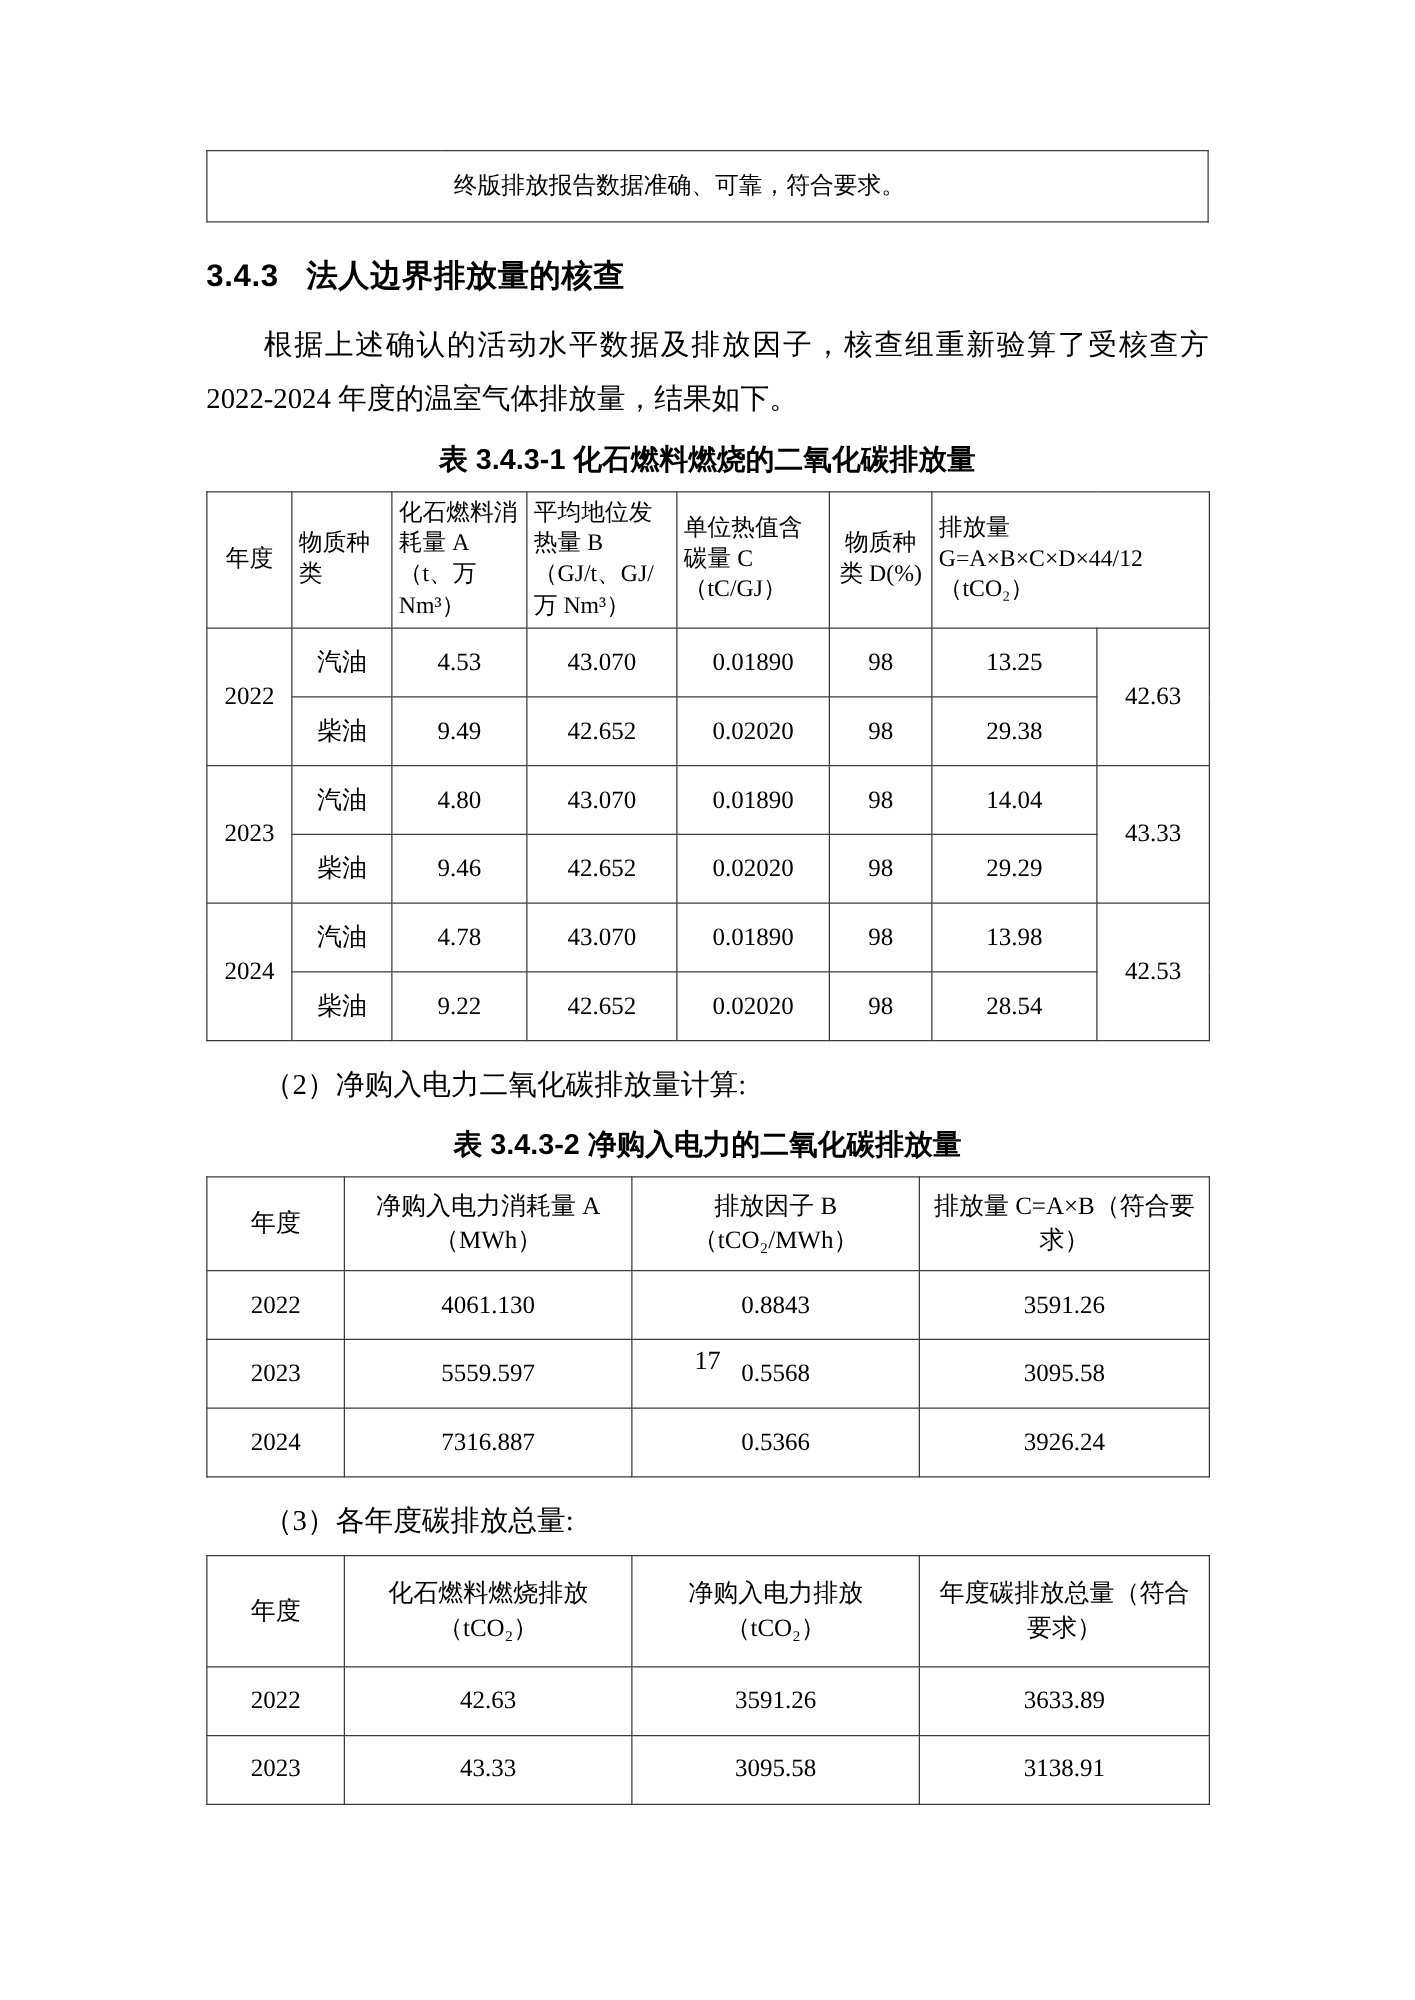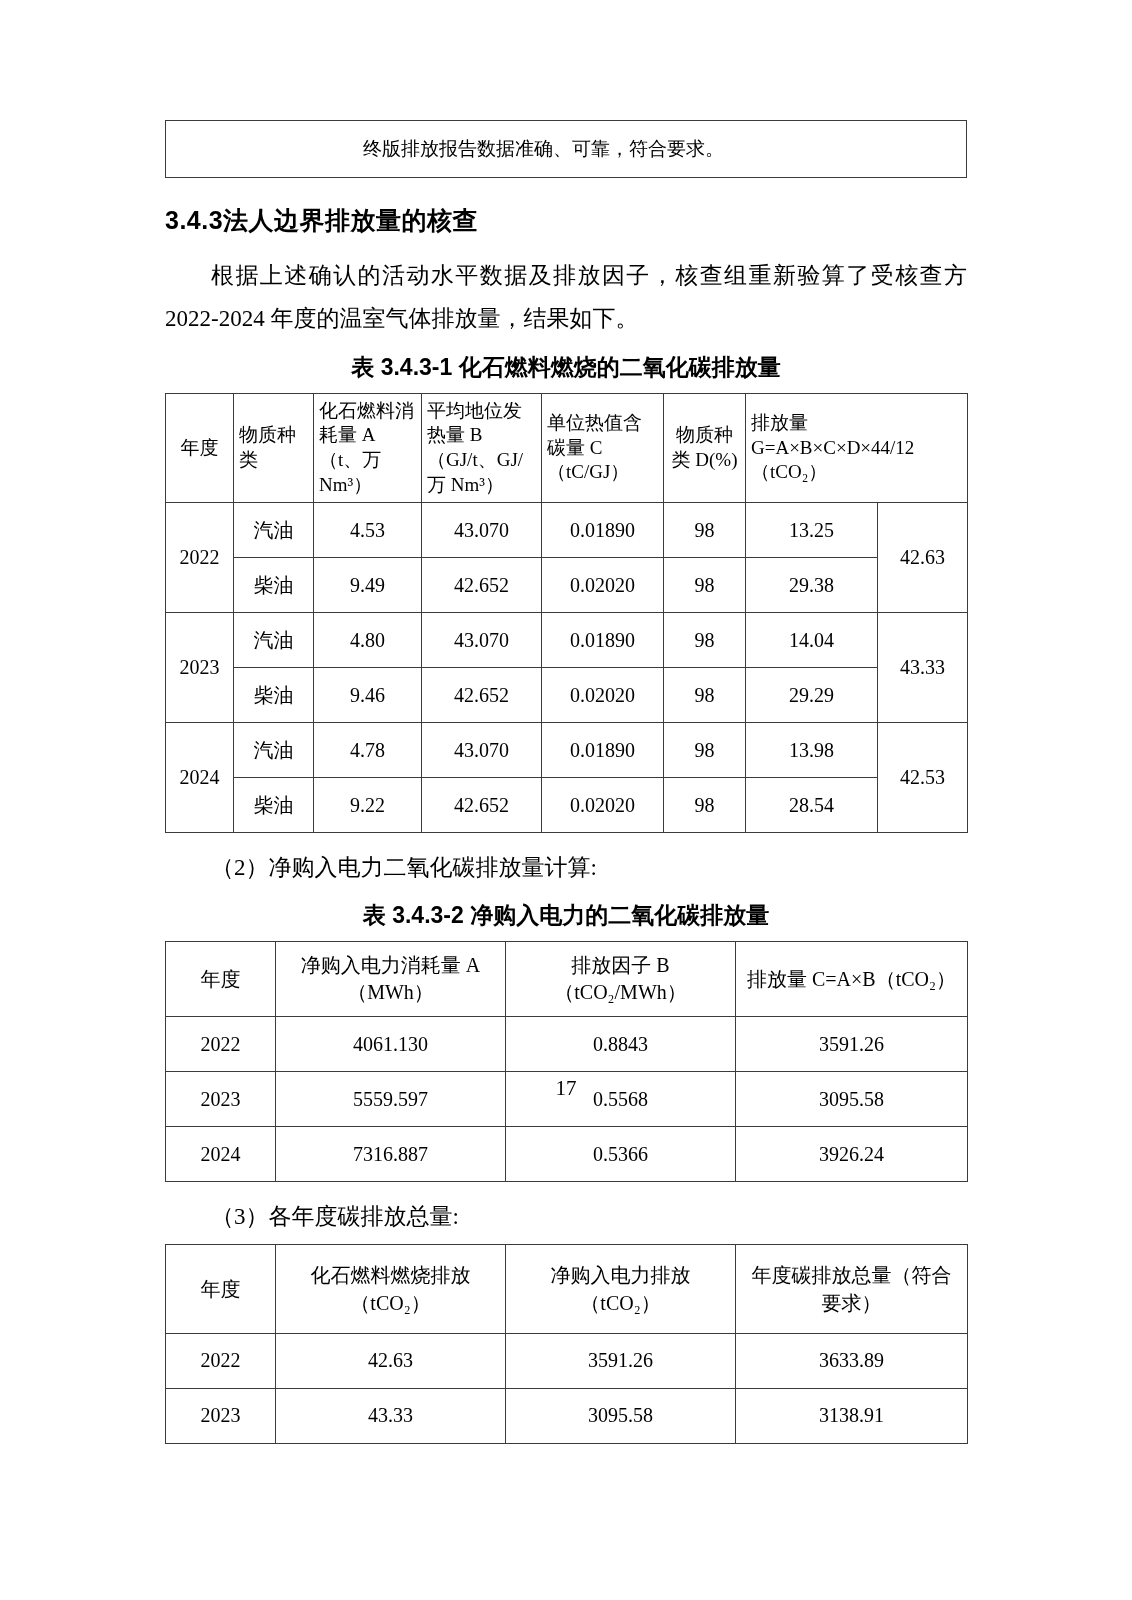--- a/index.html
+++ b/index.html
@@ -48,21 +48,21 @@
     border-left: none;
   }
   
   h3.section-heading {
     font-family: "Liberation Sans", "DejaVu Sans", sans-serif;
     font-size: 25px;
     font-weight: bold;
     margin: 26px 0 18px 0;
     letter-spacing: 0.5px;
   }
-  h3.section-heading .num { }
+  h3.section-heading .num { margin-right: 22px; }
   p.para {
     font-size: 23px;
     line-height: 1.85;
     margin: 0 0 10px 0;
     text-align: justify;
     text-indent: 2em;
   }
   p.item {
     font-size: 23px;
     line-height: 1.8;
@@ -210,21 +210,21 @@
       <col style="width:110px">
       <col style="width:230px">
       <col style="width:230px">
       <col style="width:232px">
     </colgroup>
     <tbody>
         <tr>
       <td class="hdr">年度</td>
       <td class="hdr">净购入电力消耗量 A（MWh）</td>
       <td class="hdr">排放因子 B（tCO₂/MWh）</td>
-      <td class="hdr">排放量 C=A×B（tCO₂）</td>
+      <td class="hdr">排放量 C=A×B（符合要求）</td>
     </tr>
     <tr>
       <td class="data">2022</td>
       <td class="data">4061.130</td>
       <td class="data">0.8843</td>
       <td class="data">3591.26</td>
     </tr>
     <tr>
       <td class="data">2023</td>
       <td class="data">5559.597</td>

